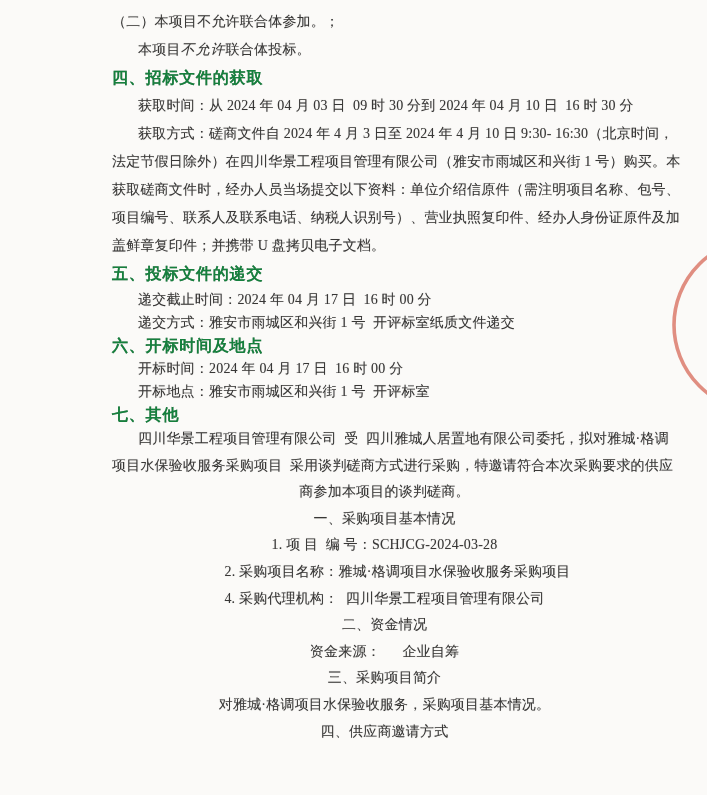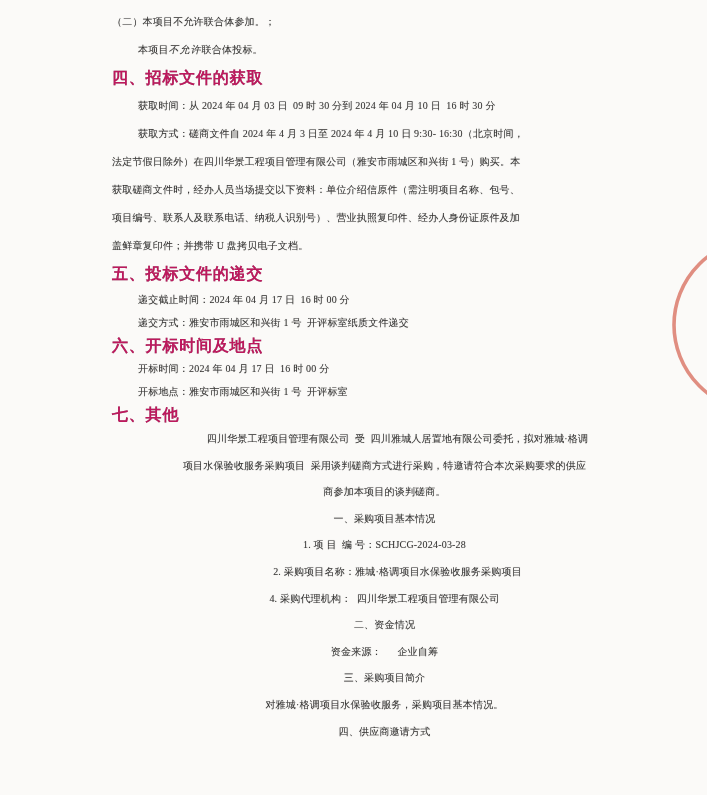--- a/index.html
+++ b/index.html
@@ -9,35 +9,35 @@
     background: #fbfaf8;
     font-family: "Liberation Serif", "DejaVu Serif", serif;
   }
   .page {
     position: absolute; inset: 0;
     padding: 8px 50px 0 112px;
     box-sizing: border-box;
   }
   p.ln {
     margin: 0;
-    font-size: 10px;
+    font-size: 14px;
     line-height: 28px;
     color: #383736;
     letter-spacing: 0.2px;
     white-space: pre;
     text-shadow: 0 0 0.8px rgba(70,70,70,0.35);
   }
   p.tight { line-height: 23px; }
   p.low   { line-height: 26.6px; text-align: center; }
   p.ind   { text-indent: 26px; }
   p.h {
     font-family: "Liberation Sans", "DejaVu Sans", sans-serif;
     font-weight: bold;
     font-size: 16px;
-    color: #be185d;
+    color: #15803d;
     letter-spacing: 0.8px;
     text-shadow: 0 0 0.6px rgba(40,40,40,0.45);
   }
   .emph { font-style: italic; letter-spacing: 1px; }
   .seal {
     position: absolute;
     left: 660px; top: 225px;
     width: 200px; height: 200px;
     pointer-events: none;
   }

